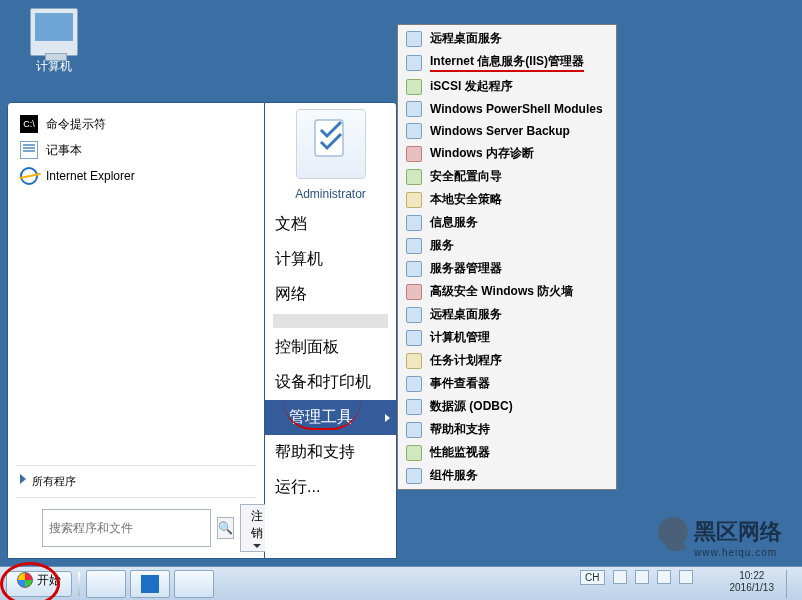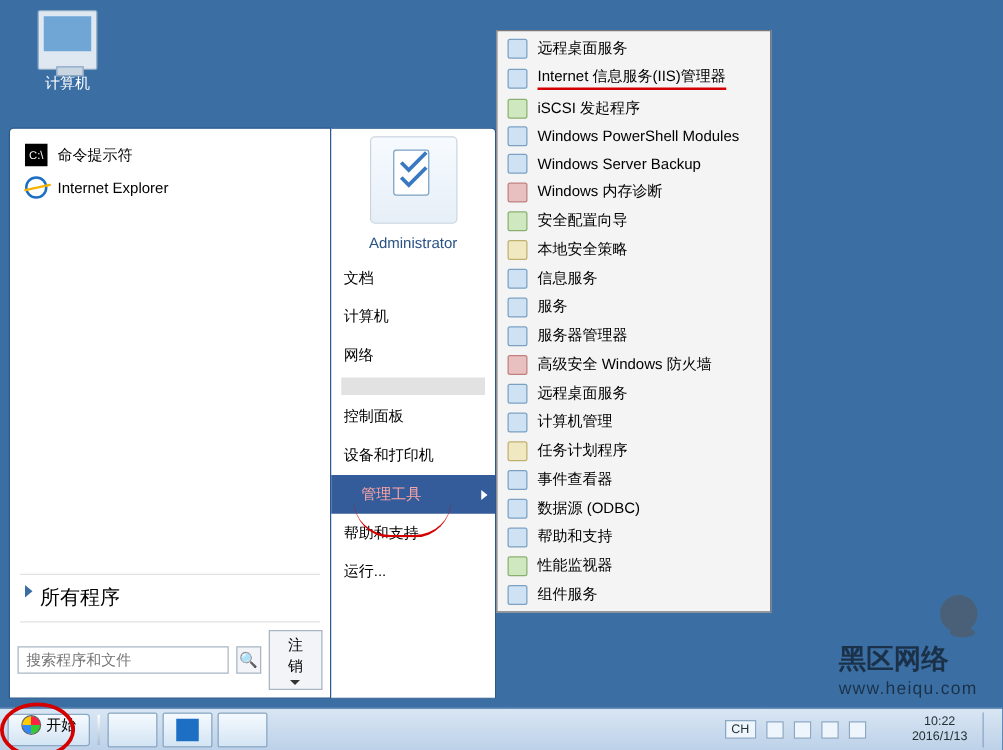--- a/index.html
+++ b/index.html
@@ -11,70 +11,70 @@
   .desktop-icon .ic::before { content:""; position:absolute; top:4px; left:4px; right:4px; height:28px; background:#6fa6d6; }
   .desktop-icon .ic::after { content:""; position:absolute; bottom:-6px; left:14px; width:20px; height:6px; background:#c9d5e1; border:1px solid #8aa7c4; }
 
   
   .start-col { position:absolute; top:102px; left:7px; width:258px; height:457px; background:#fff; border:1px solid #2b5a8a; border-radius:4px 0 0 0; padding:4px; display:flex; flex-direction:column; }
   .pinned { padding:4px 2px; }
   .pinned-item { display:flex; align-items:center; gap:8px; padding:4px 6px; font-size:12px; border-radius:2px; cursor:pointer; }
   .ic16 { width:18px; height:18px; display:inline-flex; align-items:center; justify-content:center; font-size:11px; }
   .flex1 { flex:1; }
   .sep { height:1px; background:#e2e2e2; margin:2px 4px; }
-  .allprog { margin-top:auto; display:flex; align-items:flex-start; gap:6px; padding:6px 8px; font-size:16px; }
+  .allprog { margin-top:auto; display:flex; align-items:flex-start; gap:6px; padding:6px 8px; font-size:11px; }
   .allprog .arr { width:0;height:0;border-top:5px solid transparent;border-bottom:5px solid transparent;border-left:6px solid #3b6fa4; }
   .search-row { display:flex; gap:6px; align-items:center; padding:4px 2px 2px; }
-  .search-row input { flex:1; height:22px; font-size:12px; padding:0 6px; border:1px solid #a8b6c4; }
+  .search-row input { flex:1; height:38px; font-size:12px; padding:0 6px; border:1px solid #a8b6c4;margin-left:28px; }
   .search-row .mg { width:22px; height:22px; border:1px solid #a8b6c4; background:#f2f4f7; display:flex; align-items:center; justify-content:center; font-size:12px; }
   .logout-btn { border:1px solid #a8b6c4; background:#f2f4f7; font-size:12px; padding:3px 10px; display:flex; align-items:center; gap:2px;flex-direction:column; }
   .logout-btn .caret { width:0;height:0;border-top:4px solid #333;border-left:4px solid transparent;border-right:4px solid transparent; }
 
   
   .start-col2 { position:absolute; top:102px; left:265px; width:132px; height:457px; background:#fff; border:1px solid #2b5a8a; border-left:none; border-radius:0 4px 0 0; padding-top:6px; }
   .avatar { width:70px; height:70px; margin:0 auto 8px; border:1px solid #c9d5e1; border-radius:4px; background:linear-gradient(#f7fbff,#e6eef7); display:flex; align-items:center; justify-content:center; }
   .avatar svg { width:44px; height:56px; }
   .col2-label { text-align:center; font-size:12px; color:#2a5284; margin-bottom:6px; }
   .col2-list { list-style:none; }
-  .col2-list li { padding:7px 10px; font-size:12px; position:relative; }
-  .col2-list li.sel { background:#345b9a; color:#fca5a5;padding-left:24px; }
+  .col2-list li { padding:7px 10px; font-size:16px; position:relative; }
+  .col2-list li.sel { background:#345b9a; color:#ffffff;padding-left:24px; }
   .col2-list li.sel .arr-r { position:absolute; right:6px; top:50%; transform:translateY(-50%); width:0;height:0;border-top:4px solid transparent;border-bottom:4px solid transparent;border-left:5px solid #fff; }
   .thin-sep { height:1px; background:#e2e2e2; margin:2px 8px; }
 
   
   .anno { position:absolute; pointer-events:none; }
   .red-curve { border:2px solid #d40000; border-top:none; border-left:none; border-right:none; border-radius:0 0 50% 50%/0 0 40px 40px; height:30px; }
 
   
-  .submenu { position:absolute; top:24px; left:397px; width:220px; background:#f4f4f4; border:1px solid #7a7a7a; padding:2px; }
+  .submenu { position:absolute; top:24px; left:397px; width:220px; background:#f4f4f4; border:1px solid #7a7a7a; padding:2px;font-weight:bold; }
   .submenu ul { list-style:none; }
   .submenu li { display:flex; align-items:center; gap:8px; padding:3px 6px; font-size:12px; color:#000; cursor:pointer; }
   .submenu .ic16 { width:16px; height:16px; background:#cfe2f3; border:1px solid #7aa1c4; border-radius:2px; }
   .submenu .ic-red { background:#e8c0c0; border-color:#c08080; }
   .submenu .ic-grn { background:#cfe8c0; border-color:#8ab070; }
   .submenu .ic-yel { background:#f0e8c0; border-color:#c0b070; }
   .red-underline { border-bottom:2px solid #d40000; }
 
   
   .taskbar { position:absolute; left:0; right:0; bottom:0; height:34px; background:linear-gradient(#d9e6f4,#bcd1e8); border-top:1px solid #6a8fb6; display:flex; align-items:center; padding:0 6px; gap:4px; }
   .start-btn { display:flex; gap:4px; height:26px; padding:0 10px; background:linear-gradient(#f5faff,#d3e4f3); border:1px solid #8aa7c4; border-radius:3px; font-size:12px; }
   .start-orb { width:16px; height:16px; border-radius:50%; background:conic-gradient(#f24 0 90deg,#3c3 90deg 180deg,#38f 180deg 270deg,#fc0 270deg 360deg); border:1px solid #666; }
   .tb-btn { width:40px; height:28px; background:linear-gradient(#f5faff,#d3e4f3); border:1px solid #8aa7c4; border-radius:2px; display:flex; align-items:center; justify-content:center; }
   .sptr { width:2px; height:24px; background:linear-gradient(#fff,#a7bdd3); margin:0 2px;}
-  .tray { margin-left:auto; display:flex; align-items:center; gap:8px; font-size:11px; color:#233; }
+  .tray { margin-left:auto; display:flex; align-items:flex-start; gap:8px; font-size:11px; color:#233; }
   .tray .lang { border:1px solid #8aa7c4; background:#eef5fc; padding:1px 4px; font-size:10px; }
   .tray .ic-t { width:14px; height:14px; border:1px solid #8aa7c4; background:#eef5fc; }
   .clock { text-align:center; line-height:1.2; font-size:10px;margin-left:29px; }
   .show-dt { width:10px; height:28px; border-left:1px solid #8aa7c4; margin-left:4px; }
 
   
-  .wm { position:absolute; right:20px; bottom:42px; display:flex; align-items:flex-end; gap:6px; opacity:.55; font-weight:bold; font-size:22px; color:#000;flex-direction:column; }
+  .wm { position:absolute; right:20px; bottom:42px; display:flex; align-items:flex-start; gap:6px; opacity:.55; font-weight:bold; font-size:22px; color:#000; }
   .wm .dot { width:30px; height:30px; border-radius:50%; background:#555; position:relative; }
   .wm .dot::after { content:""; position:absolute; bottom:-4px; left:8px; width:20px; height:8px; border-radius:50%; background:#555; }
-  .wm small { display:block; font-size:14px; font-weight:normal; letter-spacing:1px; }
+  .wm small { display:block; font-size:10px; font-weight:normal; letter-spacing:1px; }
 
   
   .ie-ic { width:18px;height:18px;border:2px solid #1d6fc4;border-radius:50%;position:relative; }
   .ie-ic::after { content:""; position:absolute; left:-3px; top:6px; width:22px; height:2px; background:#f5b400; transform:rotate(-12deg); border-radius:2px;}
   .cmd-ic { width:18px;height:18px;background:#000;color:#fff;font-size:9px;display:flex;align-items:center;justify-content:center; }
   .np-ic { width:18px;height:18px;background:#fff;border:1px solid #79a6cf;position:relative; }
   .np-ic::before{content:"";position:absolute;top:2px;left:2px;right:2px;height:2px;background:#79a6cf;box-shadow:0 3px 0 #79a6cf,0 6px 0 #79a6cf;}
 
   .red-circle { position:absolute; border:3px solid #d40000; border-radius:50%; }
 </style>
@@ -84,20 +84,24 @@
 <div class="desktop-icon">
   <div class="ic"></div>
   <div>计算机</div>
 </div>
 
 <div class="start-col">
   <div class="pinned">
     <div class="pinned-item">
       <span class="cmd-ic">C:\</span>
       <span>命令提示符</span>
+    </div>
+    <div class="pinned-item">
+      <span class="np-ic"></span>
+      <span>记事本</span>
     </div>
     <div class="pinned-item">
       <span class="ie-ic"></span>
       <span>Internet Explorer</span>
     </div>
   </div>
   <div class="flex1"></div>
   <div class="sep"></div>
   <div class="allprog">
     <span class="arr"></span>

